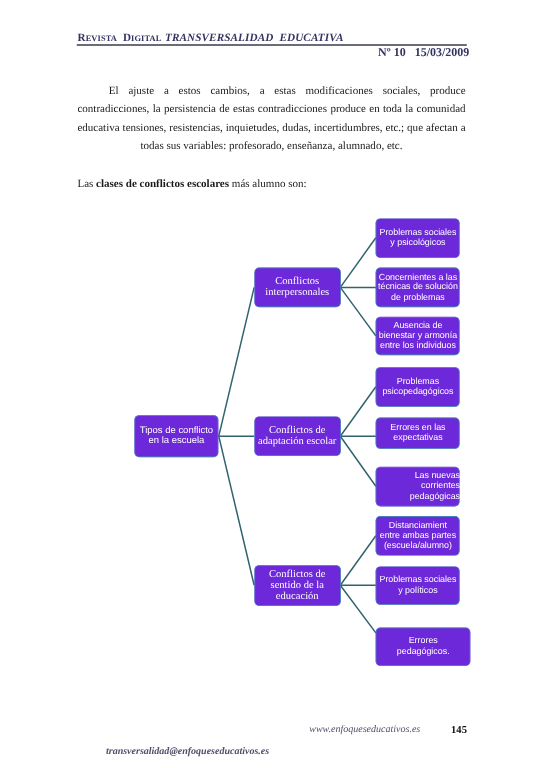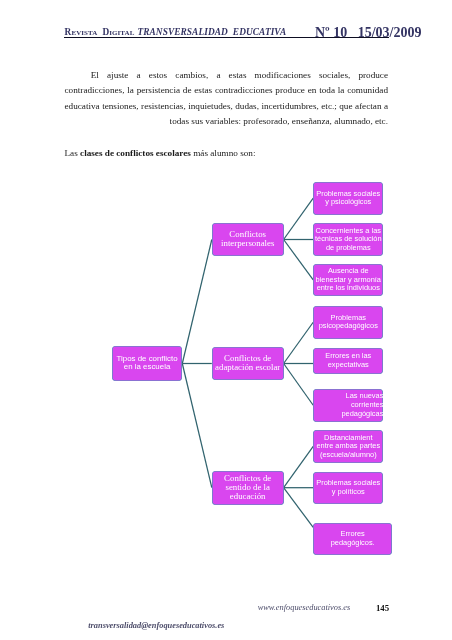--- a/index.html
+++ b/index.html
@@ -10,39 +10,39 @@
        font-family:"Liberation Serif",serif;}
   .page{position:relative;width:452px;height:640px;}
 
   
   .hdr{position:absolute;left:64px;top:28px;width:325px;height:16px;}
   .hdr-left{position:absolute;left:0.6px;top:0;white-space:nowrap;
             font-family:"Liberation Serif",serif;font-size:9.3px;line-height:9.3px;
             font-weight:bold;font-variant:small-caps;color:#343463;letter-spacing:.08px;word-spacing:2.6px;}
   .hdr-left i{font-style:italic;font-variant:normal;font-size:9.3px;letter-spacing:0.1px;
               text-transform:uppercase;margin-left:-2px;}
-  .hdr-right{position:absolute;left:251px;top:0;white-space:pre;
-             font-family:"Liberation Serif",serif;font-size:14px;line-height:9.3px;
+  .hdr-right{position:absolute;left:251px;top:12px;white-space:pre;
+             font-family:"Liberation Serif",serif;font-size:10px;line-height:9.3px;
              font-weight:bold;color:#343463;}
   .hdr-rule{position:absolute;left:64px;top:36.6px;width:325px;height:1.5px;background:#0d0d22;}
 
   
   .para{position:absolute;left:64.5px;width:323.5px;
         font-family:"Liberation Serif",serif;font-size:9.2px;line-height:15.4px;
         color:#1a1a1a;text-align:justify;}
   #p1{top:68px;}
   #p2{top:136.5px;}
   #p2 b{font-weight:bold;}
   .jline{text-align:justify;text-align-last:justify;}
-  .lline{text-align:right;}
+  .lline{text-align:center;}
   .indent{text-indent:26.2px;}
 
   
   .diagram{position:absolute;left:0;top:0;width:452px;height:640px;}
-  .node{position:absolute;background:#d946ef;border-radius:4px;box-shadow:inset 0 0 0 0.6px #3f9cb5;
+  .node{position:absolute;background:#6d28d9;border-radius:4px;box-shadow:inset 0 0 0 0.6px #3f9cb5;
         color:#ffffff;display:flex;align-items:center;justify-content:center;
         text-align:center;box-sizing:border-box;}
   .node span{display:block;width:100%;}
   .node .nl{display:block;white-space:nowrap;}
   .n-serif{font-family:"Liberation Serif",serif;font-size:8.8px;line-height:9.0px;}
   .n-sans{font-family:"Liberation Sans",sans-serif;font-size:7.4px;line-height:8.6px;}
   svg.links{position:absolute;left:0;top:0;width:452px;height:640px;overflow:visible;}
 
   
   .footer{position:absolute;left:64px;top:603px;width:325px;height:12px;

